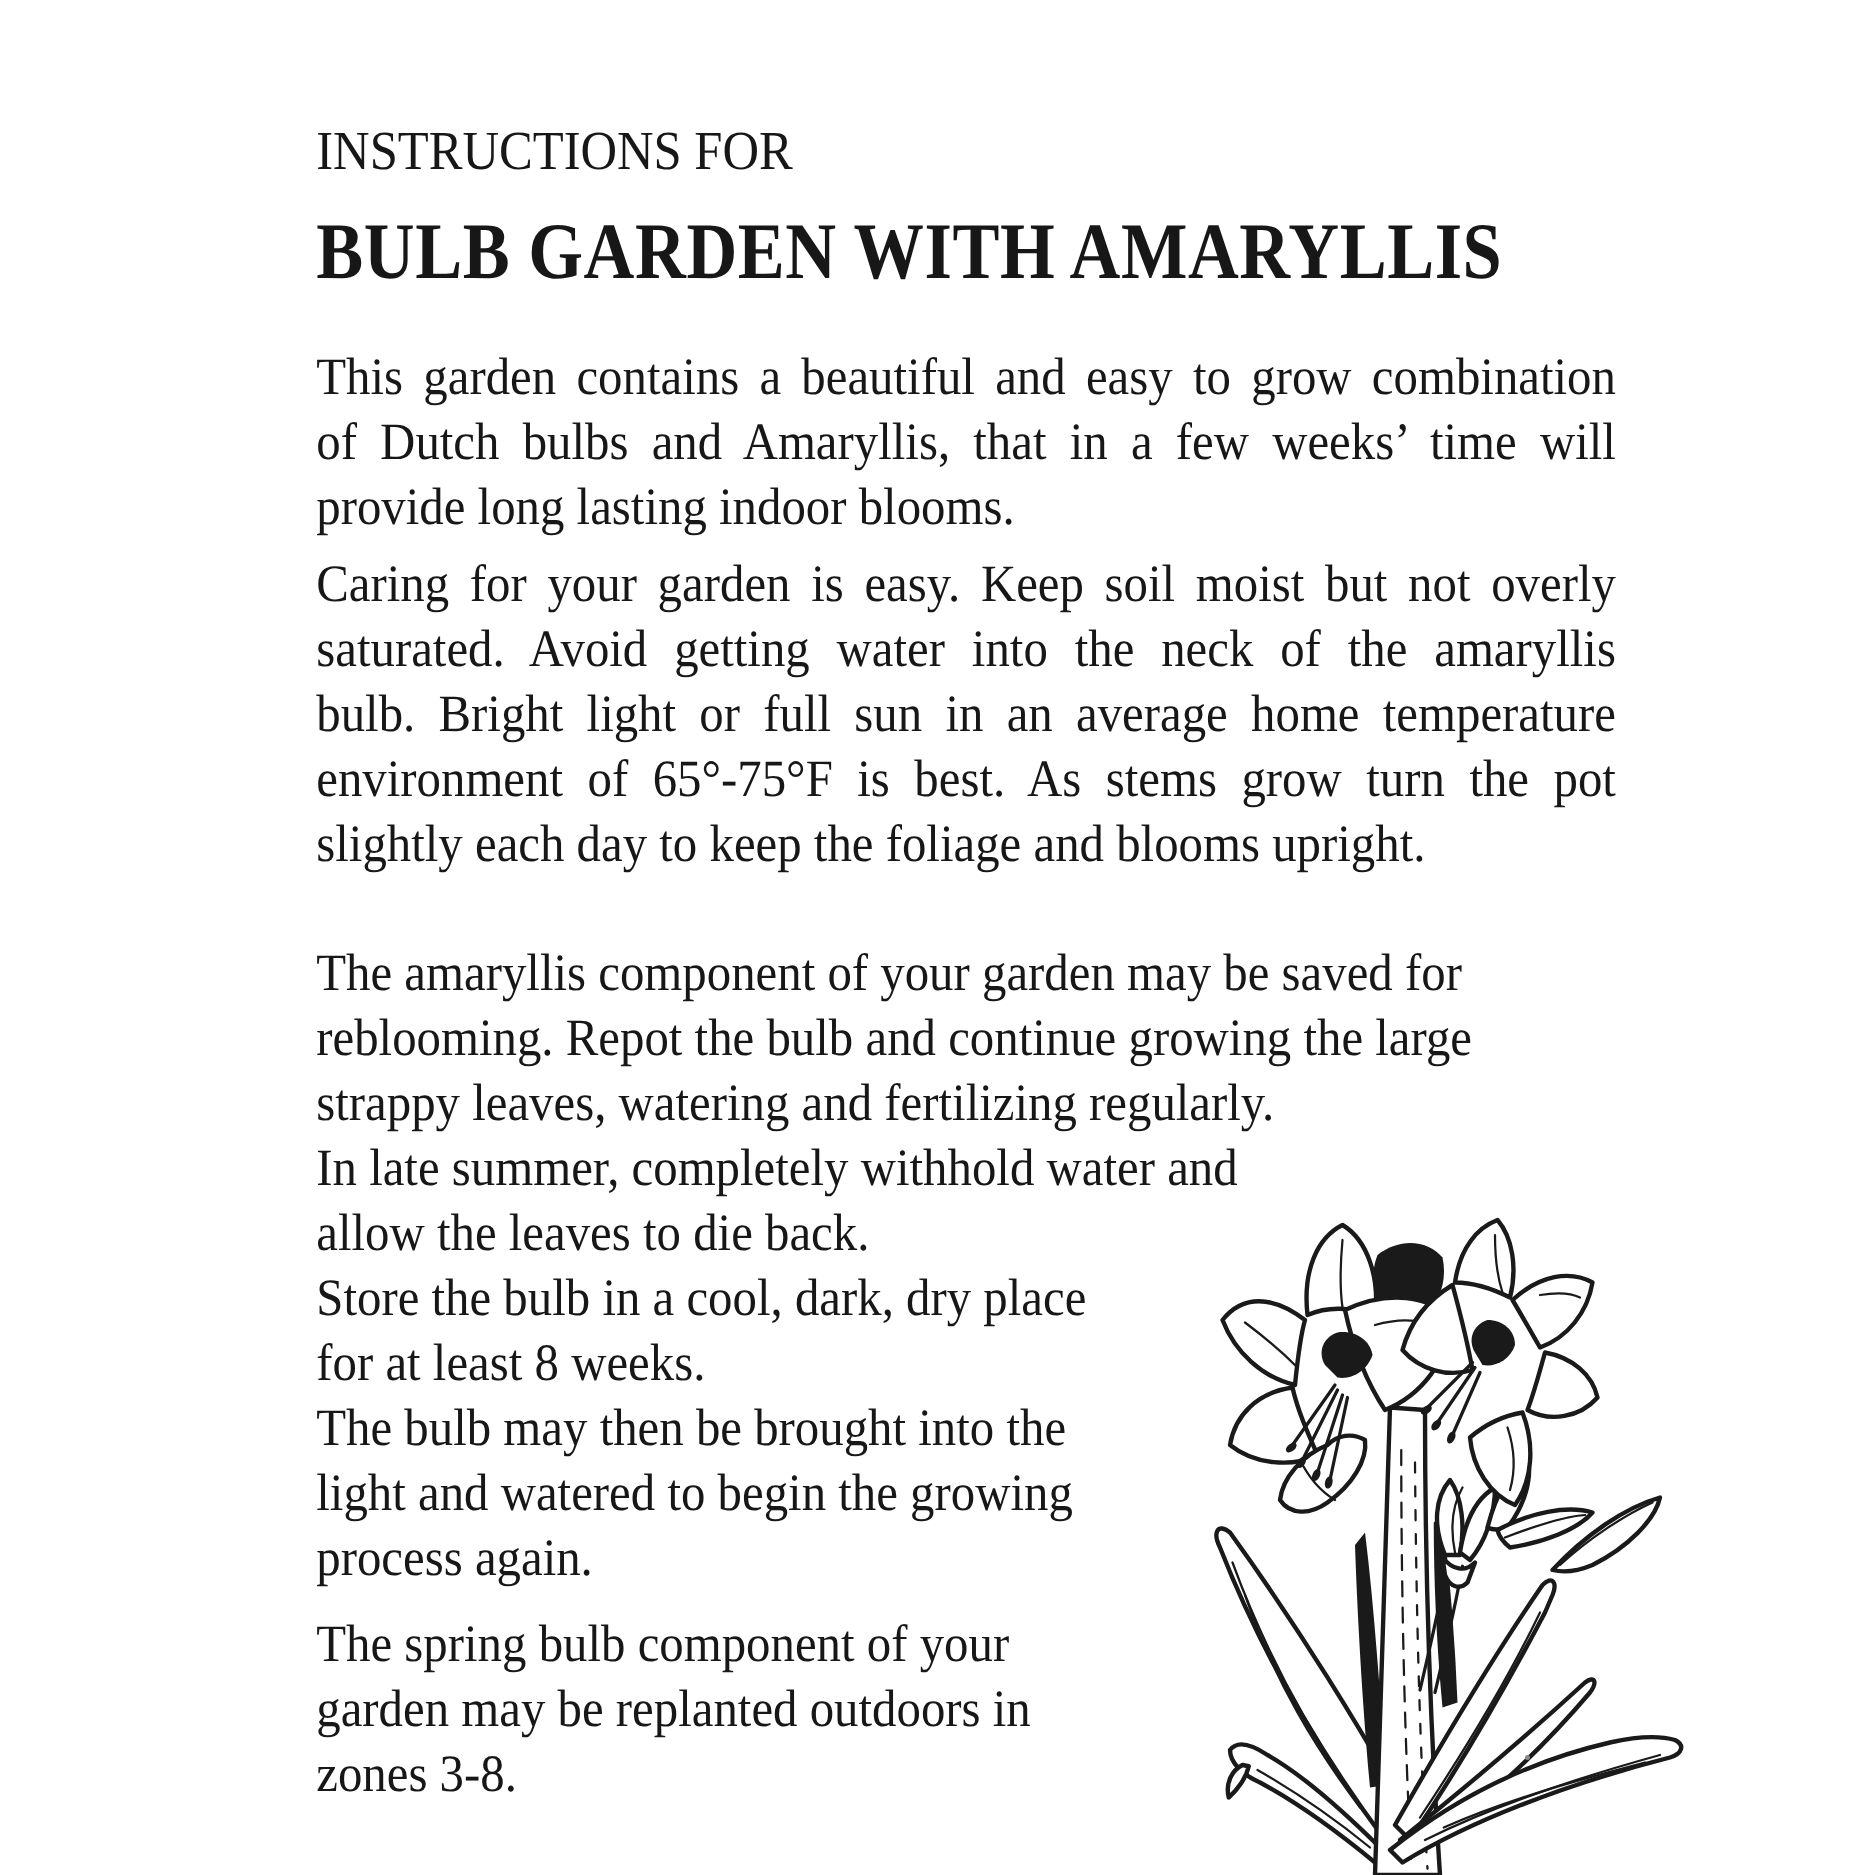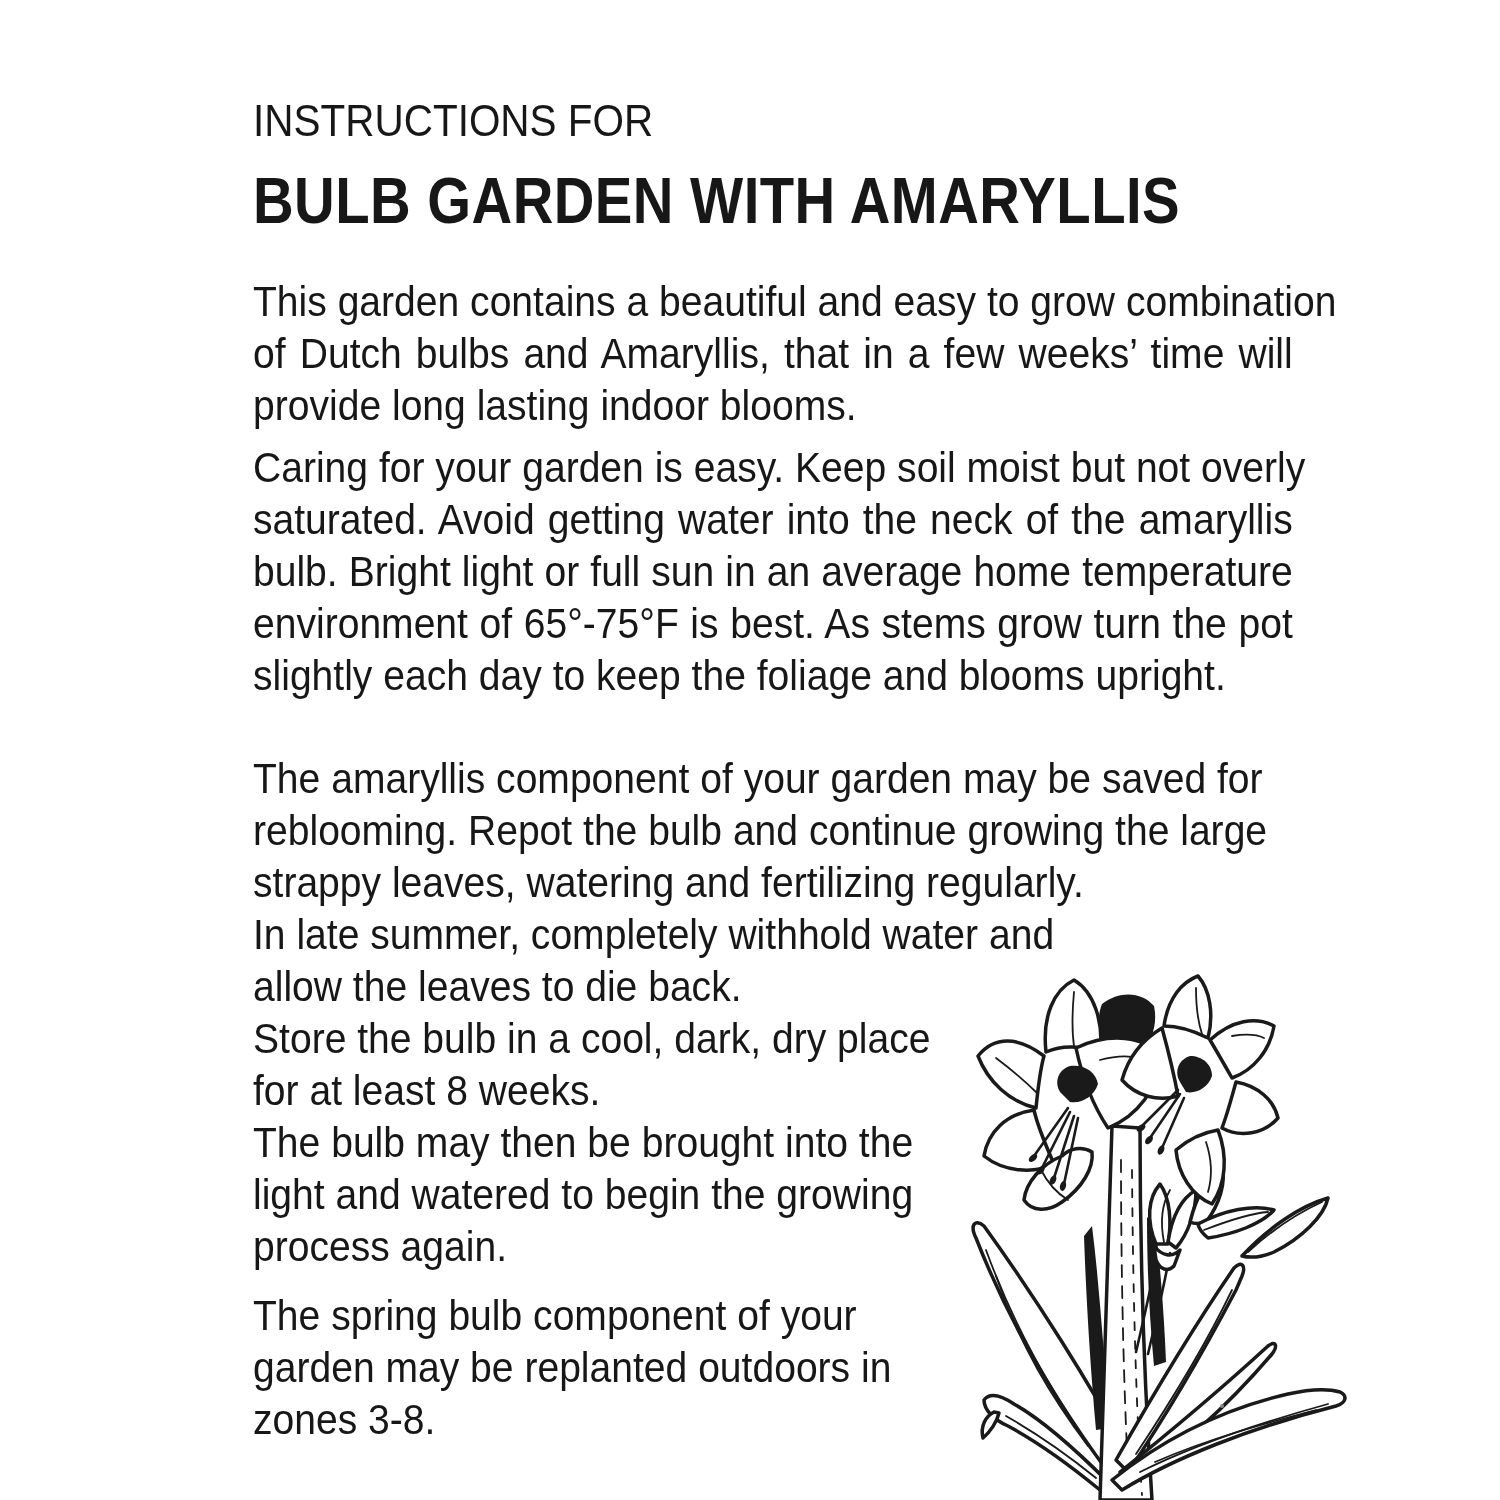--- a/index.html
+++ b/index.html
@@ -5,21 +5,21 @@
   html, body {
     margin: 0; padding: 0;
     width: 1500px; height: 1500px;
     background: #ffffff;
     overflow: hidden;
   }
   .page {
     position: relative;
     width: 1500px; height: 1500px;
     background: #ffffff;
-    font-family: Liberation Sans, sans-serif;
+    font-family: Liberation Serif, serif;
     color: #171717;
   }
   .kicker {
     position: absolute; left: 253px; top: 96px;
     font-size: 44px; line-height: 1.15;
     letter-spacing: 0px; white-space: nowrap;
     transform: scaleX(0.92); transform-origin: 0 0;
   }
   .title {
     position: absolute; left: 253px; top: 166px;

